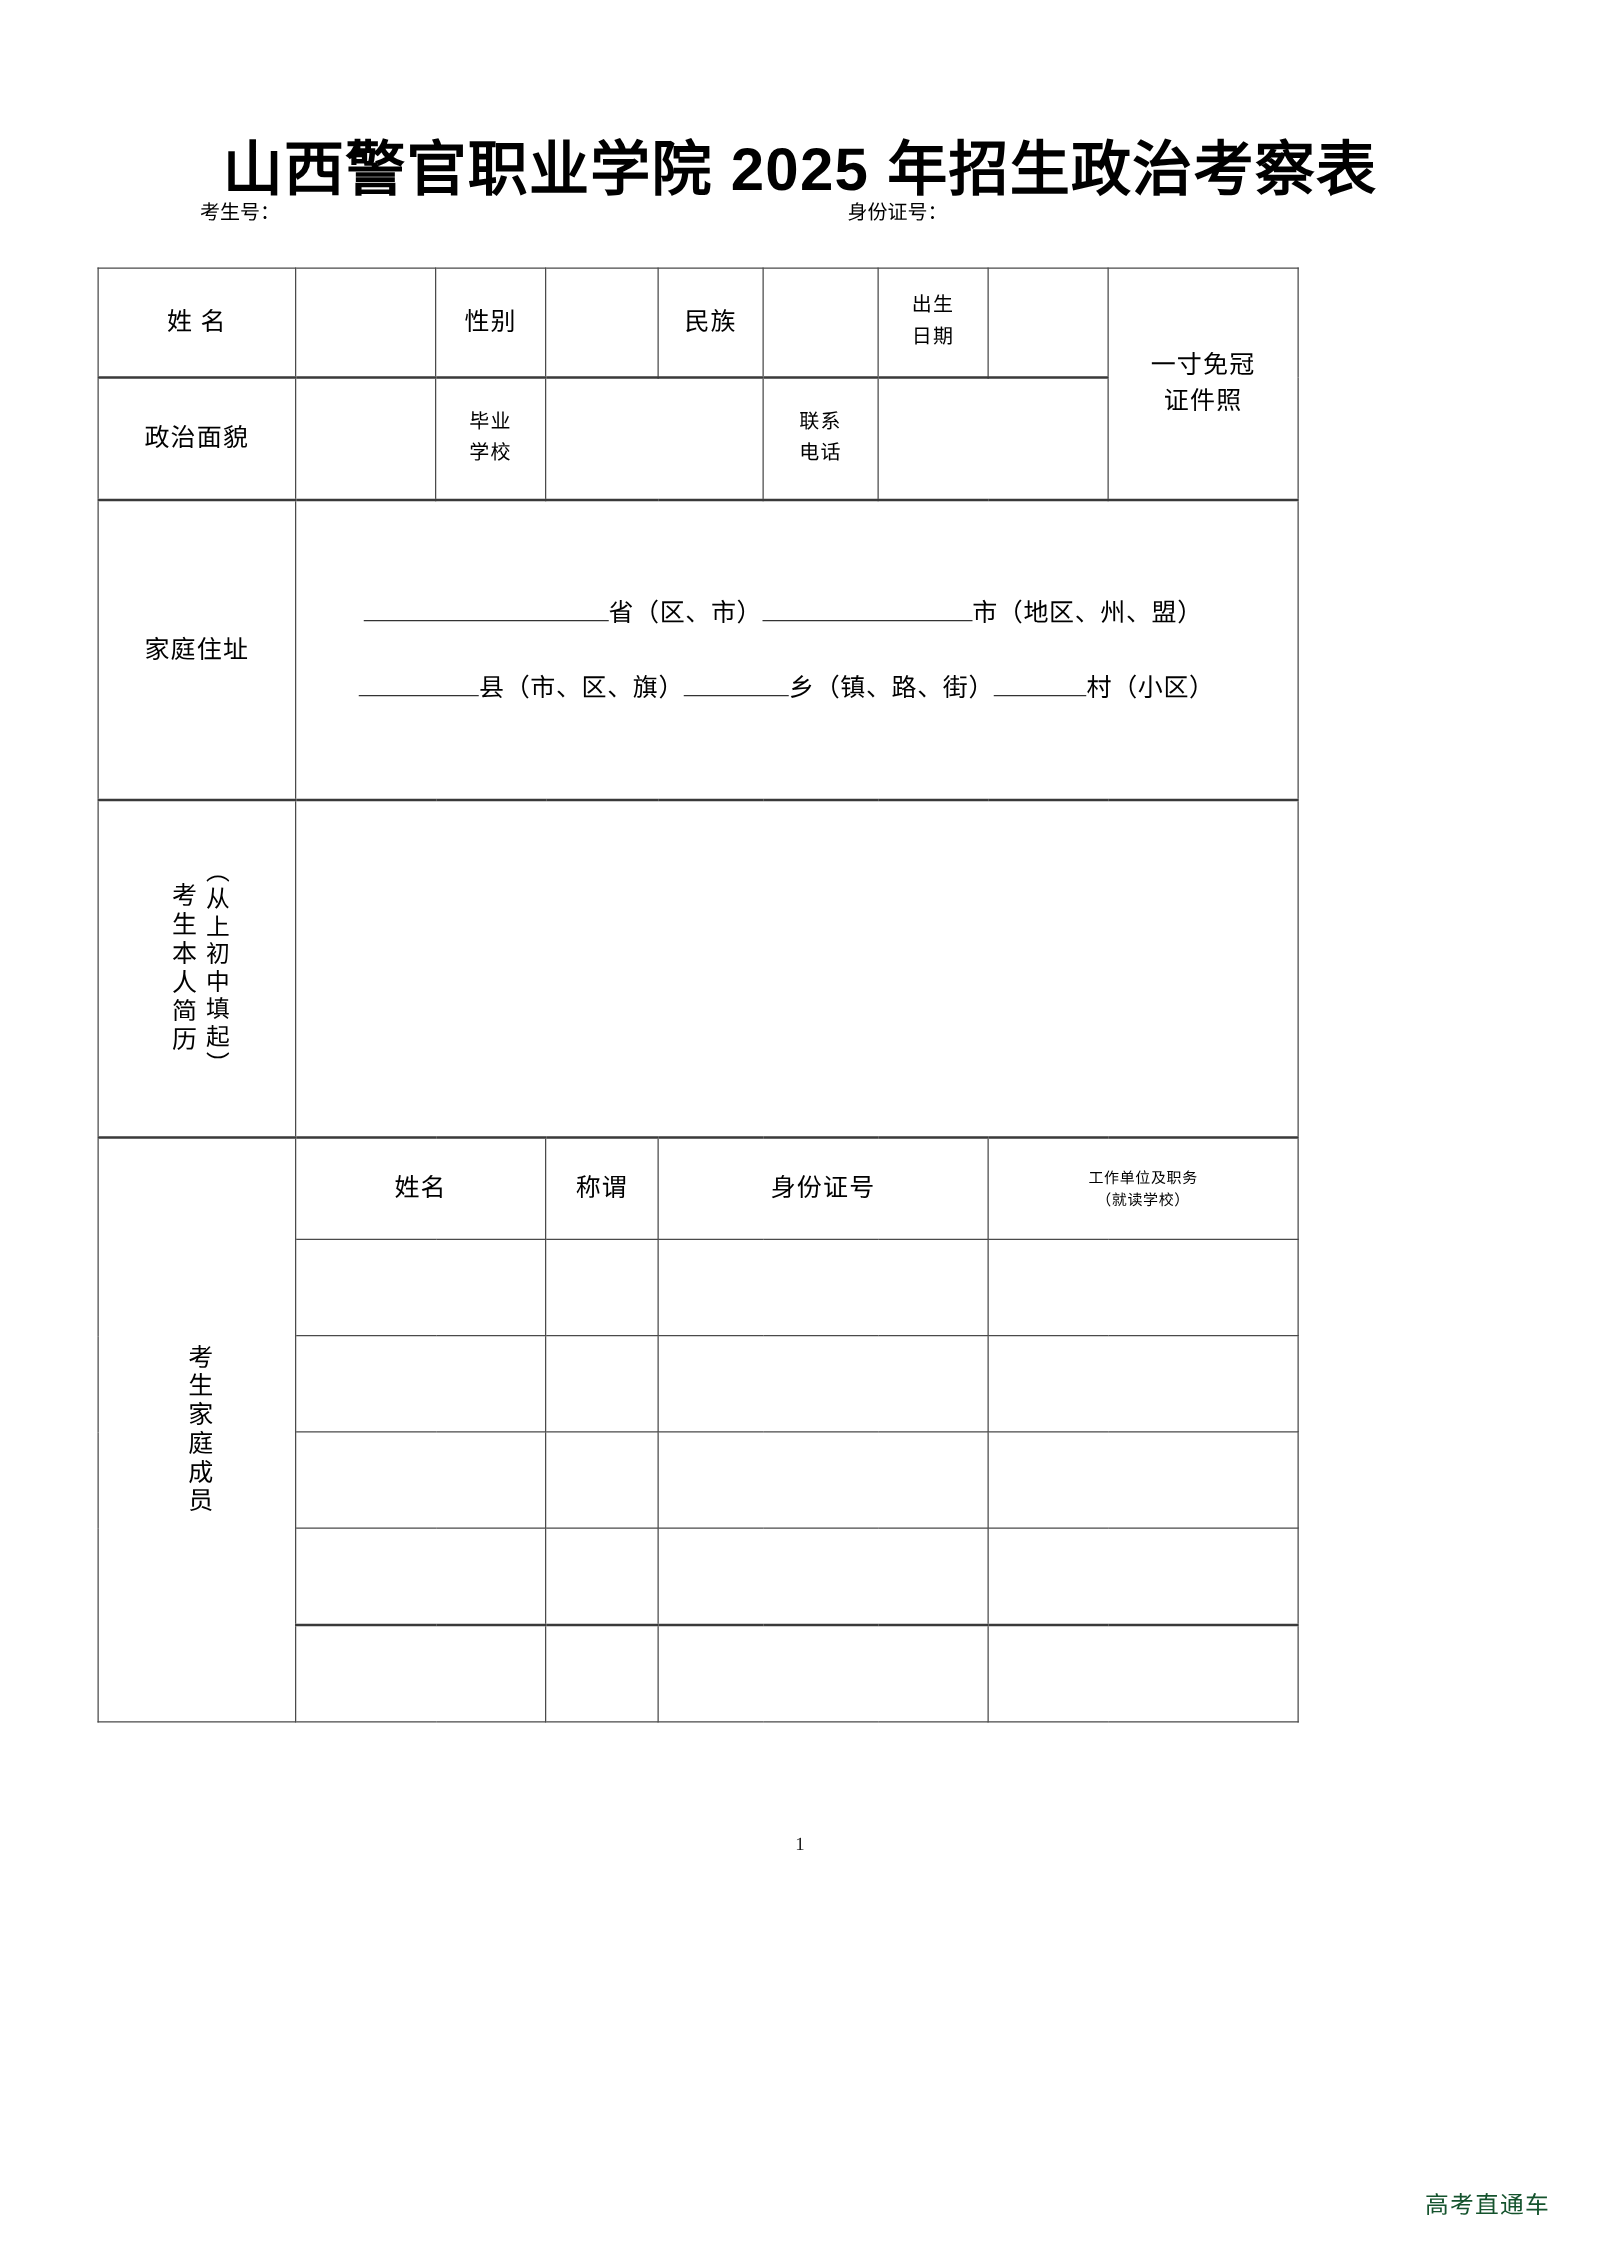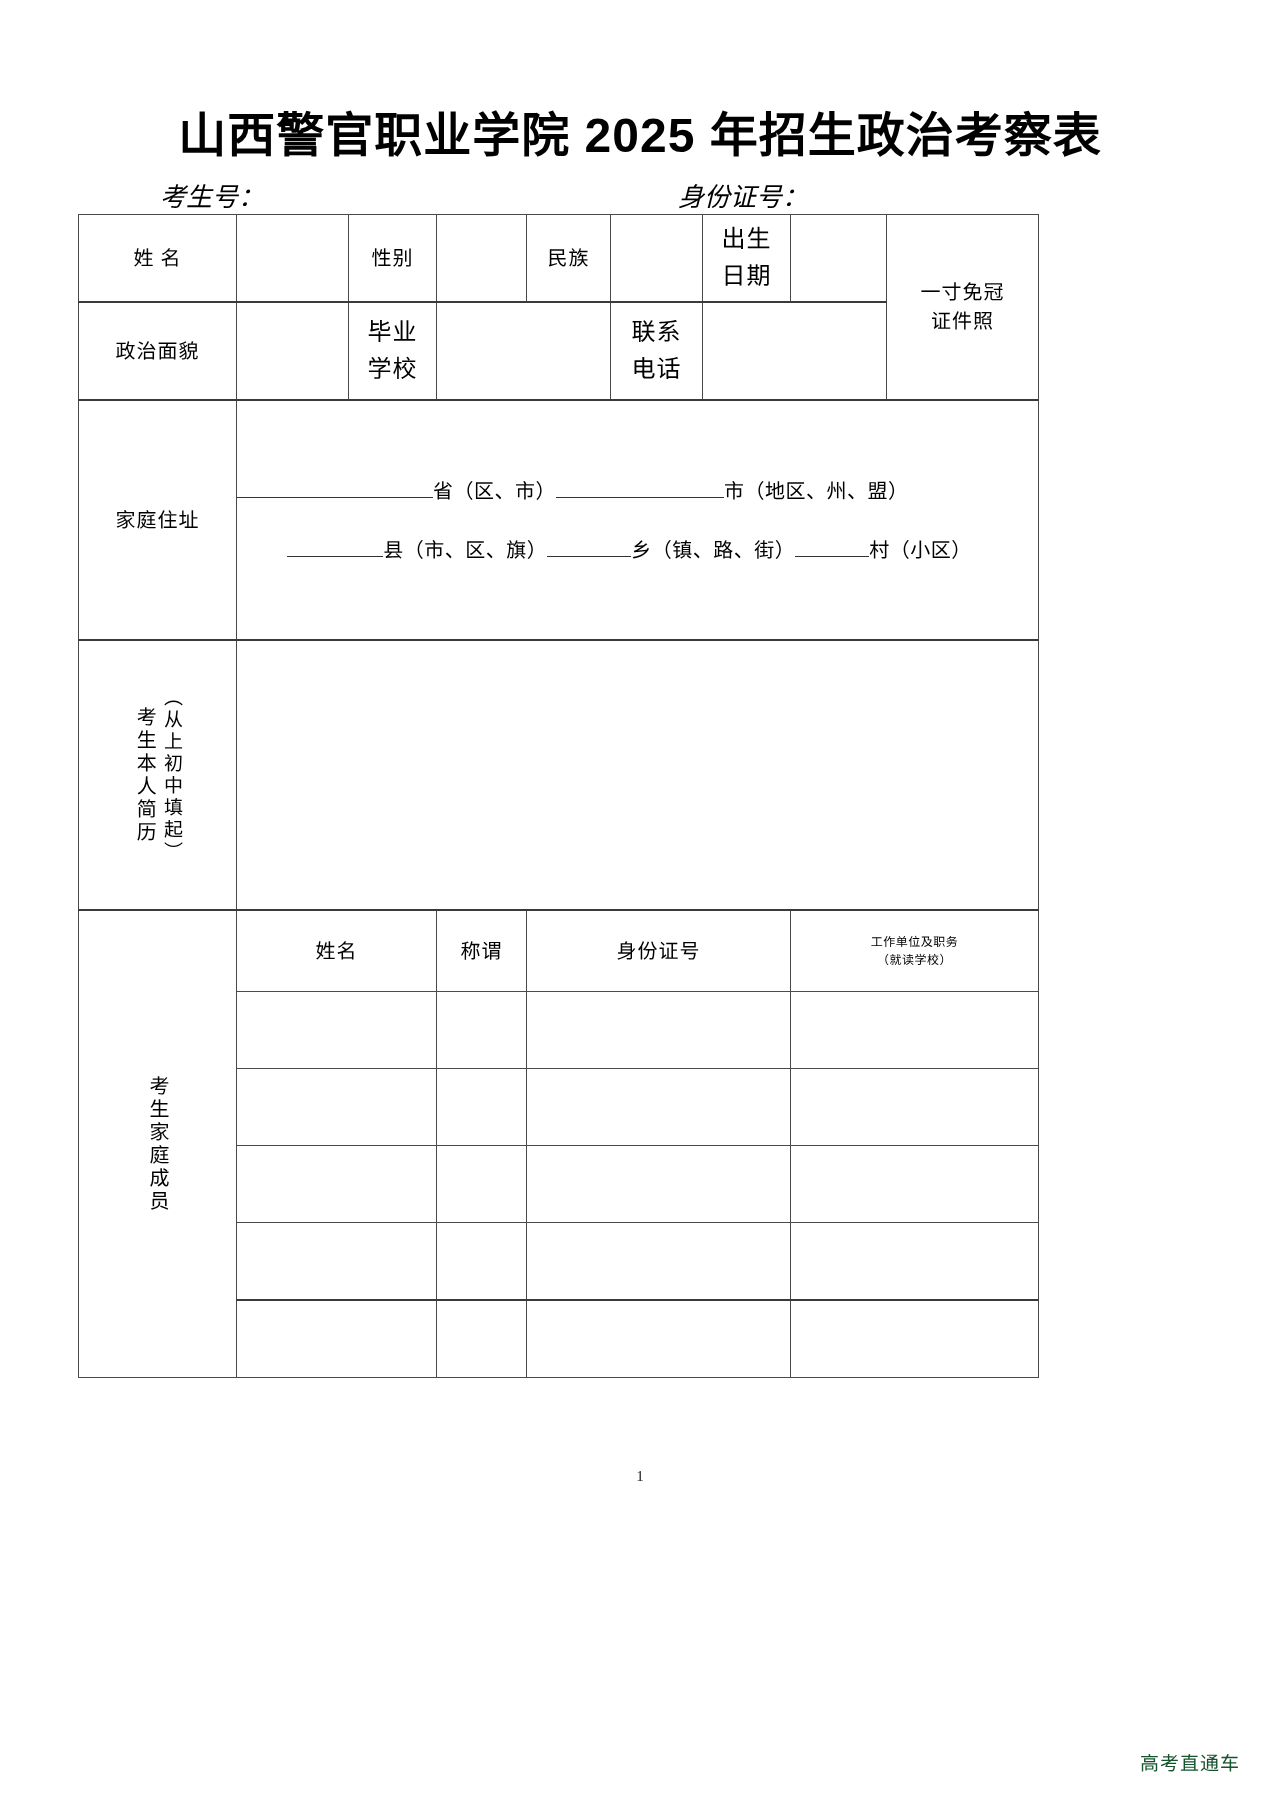--- a/index.html
+++ b/index.html
@@ -36,25 +36,24 @@
     font-weight: bold;
     letter-spacing: 1px;
     font-family: "Liberation Sans", "DejaVu Sans", sans-serif;
     white-space: nowrap;
   }
 
   
   .subheader {
     position: absolute;
     left: 78px;
-    top: 176px;
+    top: 156px;
     width: 960px;
     height: 34px;
-    font-size: 26px;
-    font-style: italic;
+    font-size: 16px;
   }
   .subheader .field-candidate {
     position: absolute;
     left: 82px;
     top: 0;
     white-space: nowrap;
   }
   .subheader .field-idcard {
     position: absolute;
     left: 600px;
@@ -83,21 +82,21 @@
     border-top: 2px solid #3a3a3a !important;
   }
 
   .lbl {
     font-size: 20px;
     letter-spacing: 1px;
     white-space: nowrap;
     margin-top: 40px;
   }
   .lbl2 {
-    font-size: 24px;
+    font-size: 16px;
     letter-spacing: 1px;
     line-height: 1.55;
   }
 
   
   .photo-cell {
     font-size: 20px;
     line-height: 1.7;
     letter-spacing: 1px;
   }
@@ -106,21 +105,21 @@
   .addr-cell {
     text-align: left;
     vertical-align: middle;
     padding: 0 16px 0 0 !important;
   }
   .addr-line {
     font-size: 20px;
     white-space: nowrap;
     letter-spacing: 0.5px;
   }
-  .addr-line.line1 { text-align: left; margin: 34px 0 0 0; padding-right: 6px; font-family: Liberation Serif, serif;}
+  .addr-line.line1 { text-align: center; margin: 34px 0 0 0; padding-right: 6px; font-family: Liberation Serif, serif;}
   .addr-line.line2 { text-align: center; margin: 29px 0 34px 0; }
   .blank-u {
     display: inline-block;
     border-bottom: 1.5px solid #333;
     vertical-align: baseline;
     height: 1.05em;
   }
   .u-long  { width: 196px; }
   .u-long2 { width: 168px; }
   .u-mid   { width: 96px;  }

